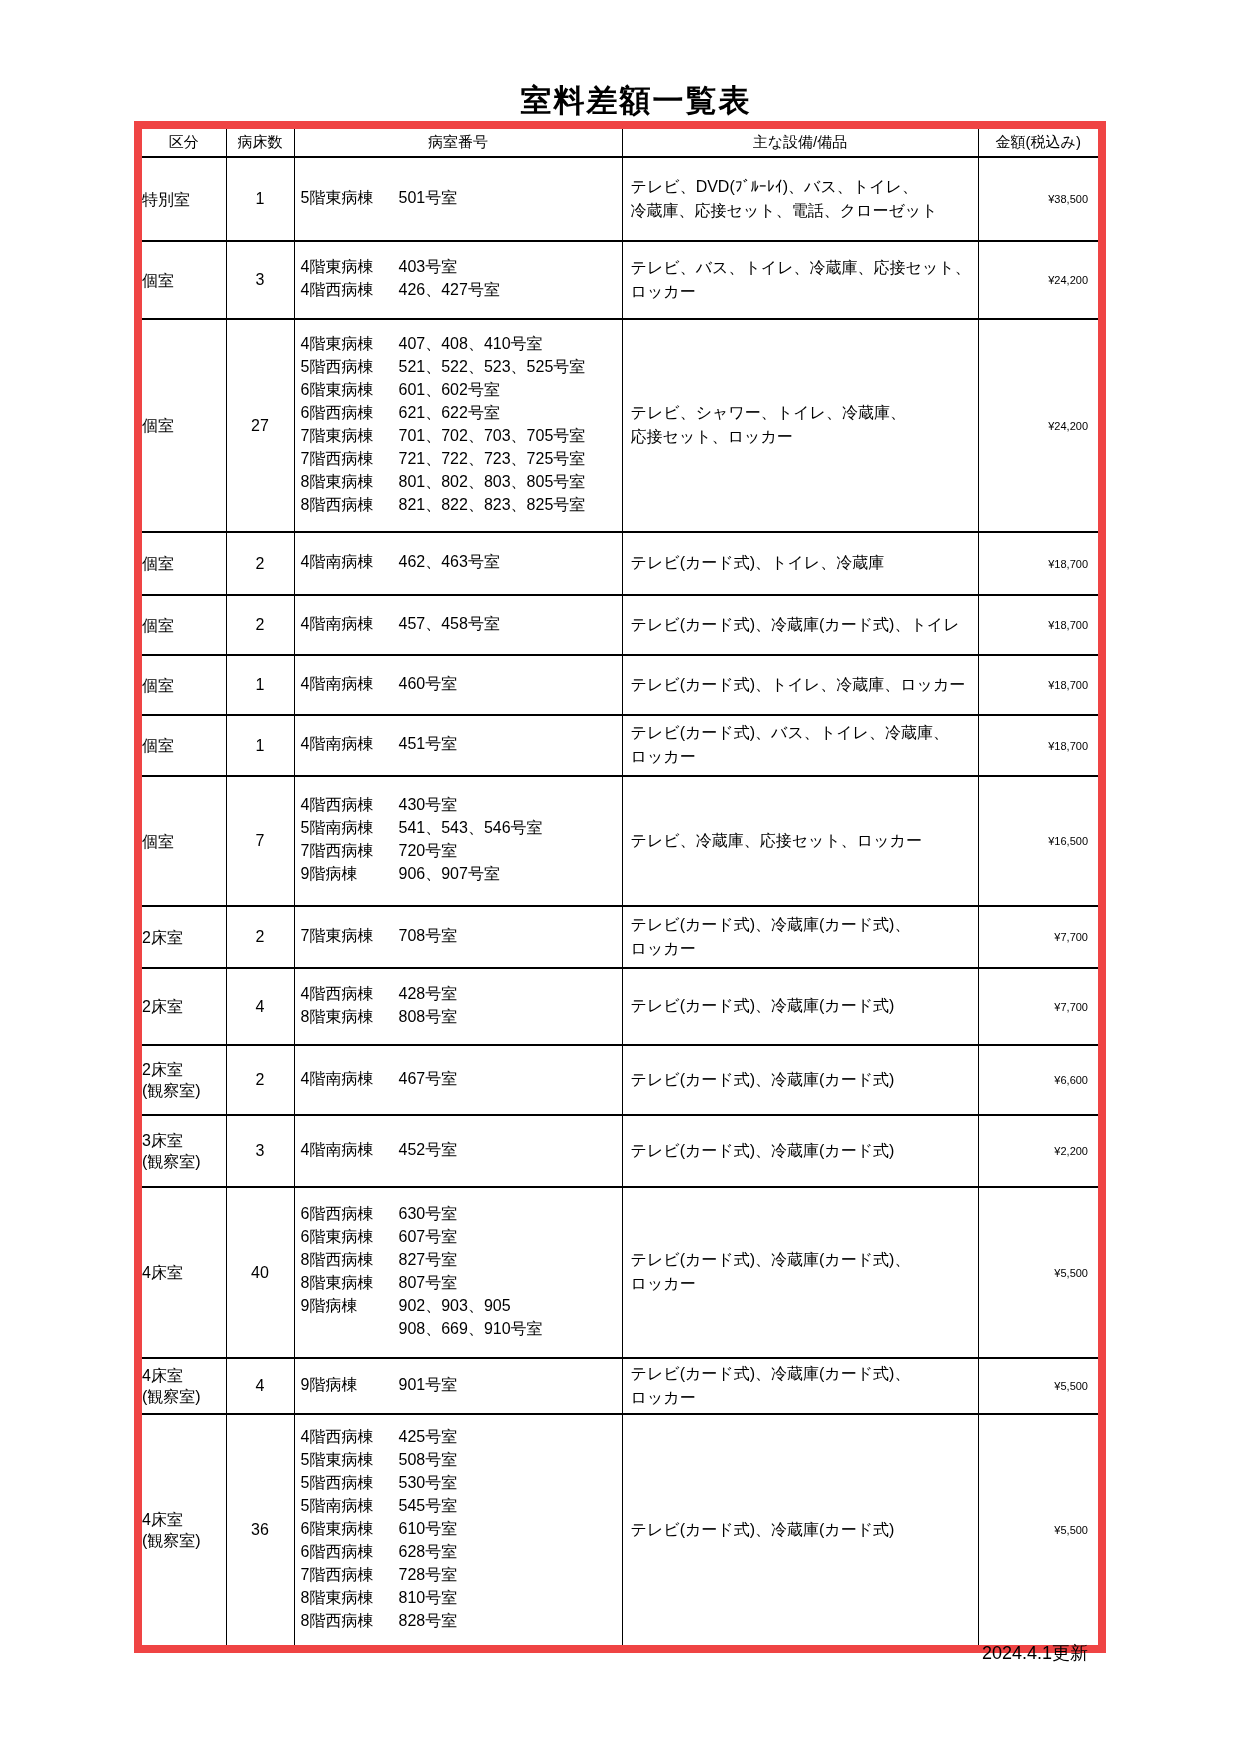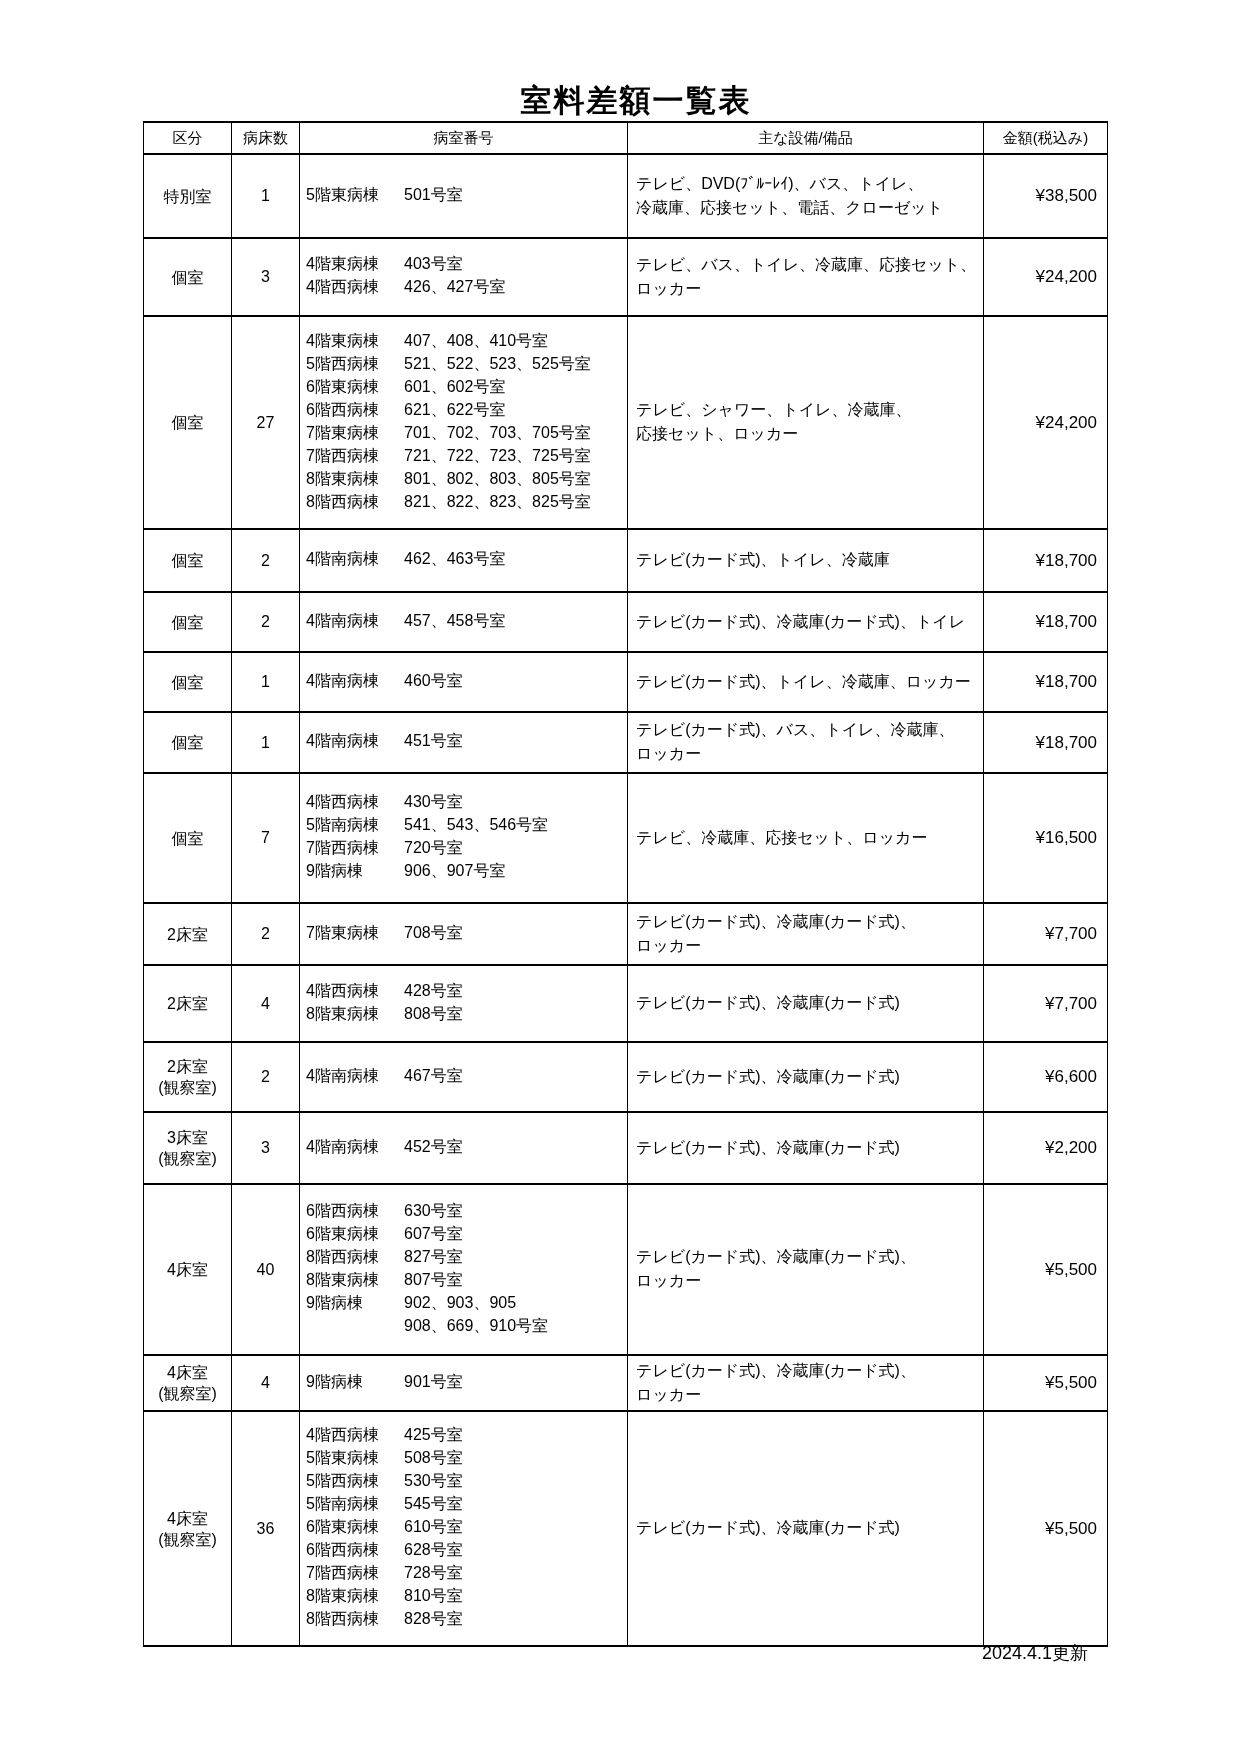--- a/index.html
+++ b/index.html
@@ -11,43 +11,43 @@
   }
   .page { position: relative; width: 1240px; height: 1755px; overflow: hidden; }
 
   .title {
     position: absolute; top: 64px; left: 138px; width: 964px;
     margin: 16px; text-align: center;
     font-size: 31px; font-weight: bold; letter-spacing: 2px;
   }
 
   table.fee-table {
-    position: absolute; top: 121px; left: 143px;
+    position: absolute; top: 121px; left: 134px;
     width: 964px; table-layout: fixed;
     border-collapse: collapse;
-    border: 1px solid #ef4444;
+    border: 8px solid #ef4444;
   }
   .fee-table th, .fee-table td {
     border-left: 1px solid #000; border-right: 1px solid #000;
     border-top: 2px solid #000; border-bottom: 2px solid #000;
     vertical-align: middle; padding: 0;
   }
   .fee-table thead tr { height: 32px; }
   .fee-table th {
     font-weight: normal; font-size: 15px; text-align: center;
     white-space: nowrap;
   }
-  td.c-cat  { text-align: center; font-size: 16px; line-height: 21px; }
+  td.c-cat  { text-align: left; font-size: 16px; line-height: 21px; }
   td.c-beds { text-align: center; font-size: 16px; }
   td.c-rooms { padding: 2px 4px 6px 6px; font-size: 16px; line-height: 23px; }
   .room-line { display: flex; white-space: nowrap; }
   .room-line .ward { flex: 0 0 98px; width: 98px; }
   td.c-equip { padding: 1px 6px 2px 8px; font-size: 16px; line-height: 24px; }
   .equip-line { white-space: nowrap; }
-  td.c-price { text-align: right; padding-right: 10px; font-size: 17px; white-space: nowrap; }
+  td.c-price { text-align: right; padding-right: 10px; font-size: 11px; white-space: nowrap; }
 
   .footer-note {
     position: absolute; top: 1641px; left: 138px; width: 950px;
     text-align: right; font-size: 18px;
   }
 </style>
 </head>
 <body>
 
 <div class="page">

